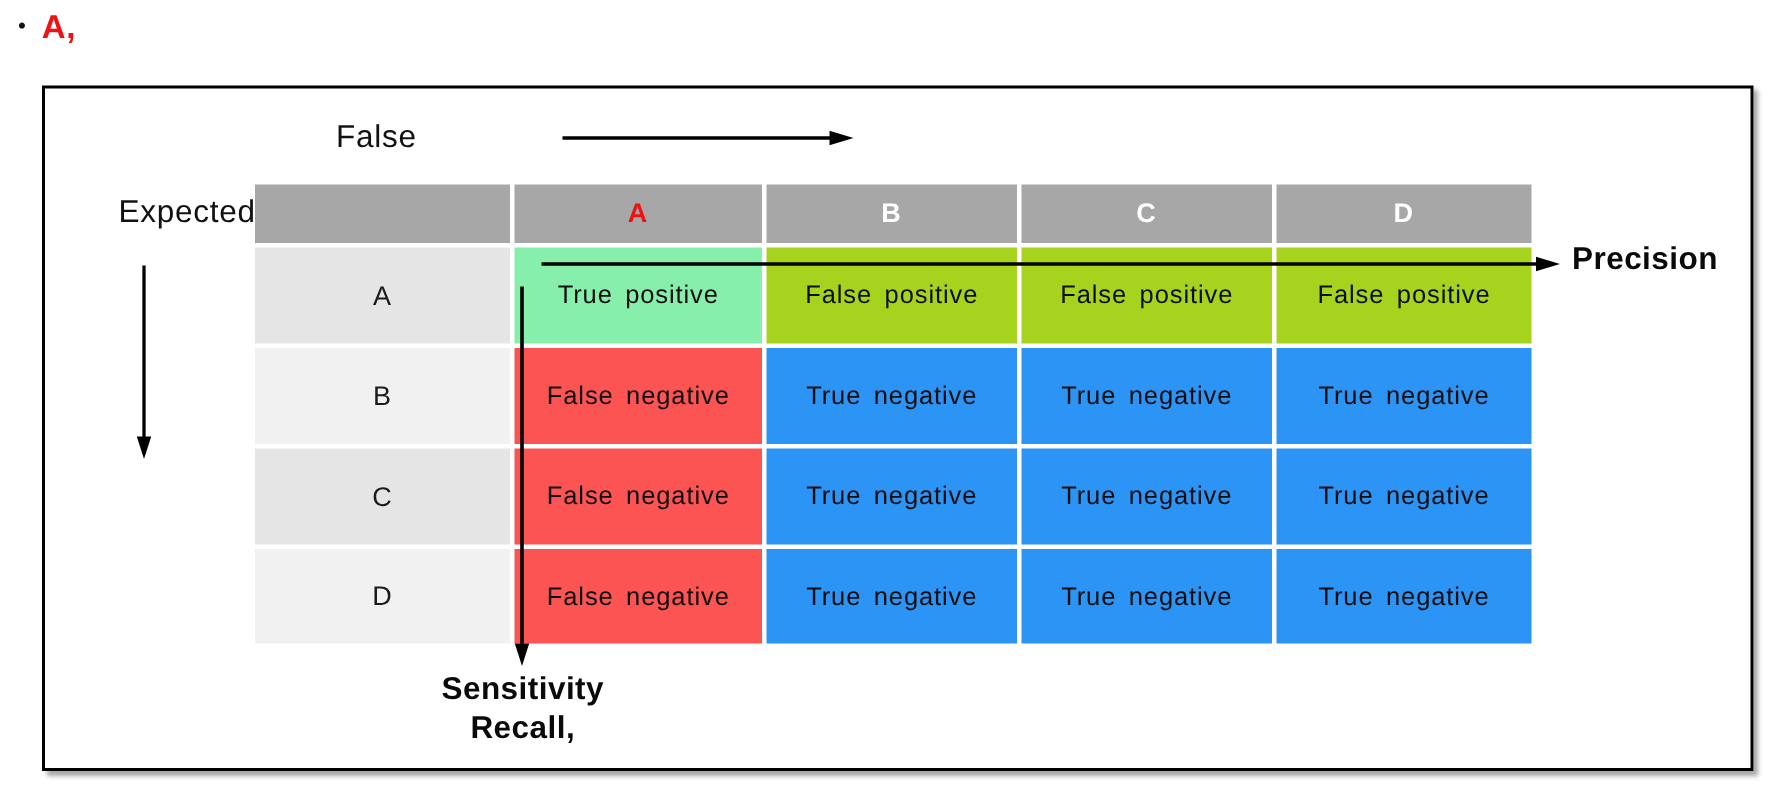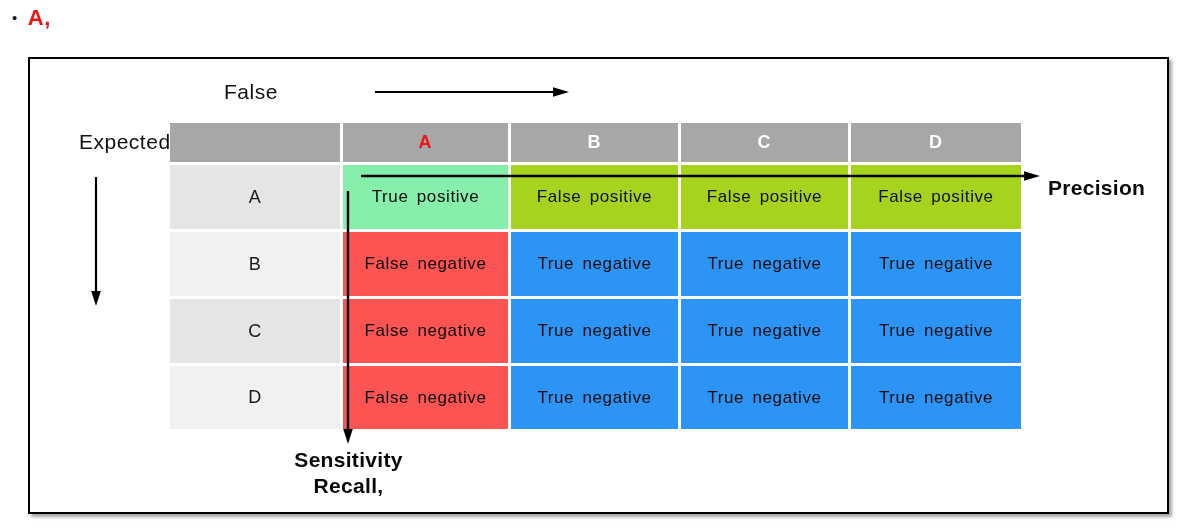--- a/index.html
+++ b/index.html
@@ -63,21 +63,21 @@
     position: absolute; inset: 0;
     width: 1179px; height: 528px;
     pointer-events: none;
   }
 
   
   .metric {
     position: absolute; font-weight: bold; color: #0a0a0a;
     font-size: 21px; letter-spacing: 0.3px; white-space: nowrap;
   }
-  #precision-label { left: 1048px; top: 176px; text-align: center; }
+  #precision-label { left: 1048px; top: 161px; text-align: center; }
   #recall-label {
     left: 268px; top: 447px; width: 161px;
     text-align: center; line-height: 1.22;
   }
 </style>
 </head>
 <body>
 
 <div class="stage">
 

